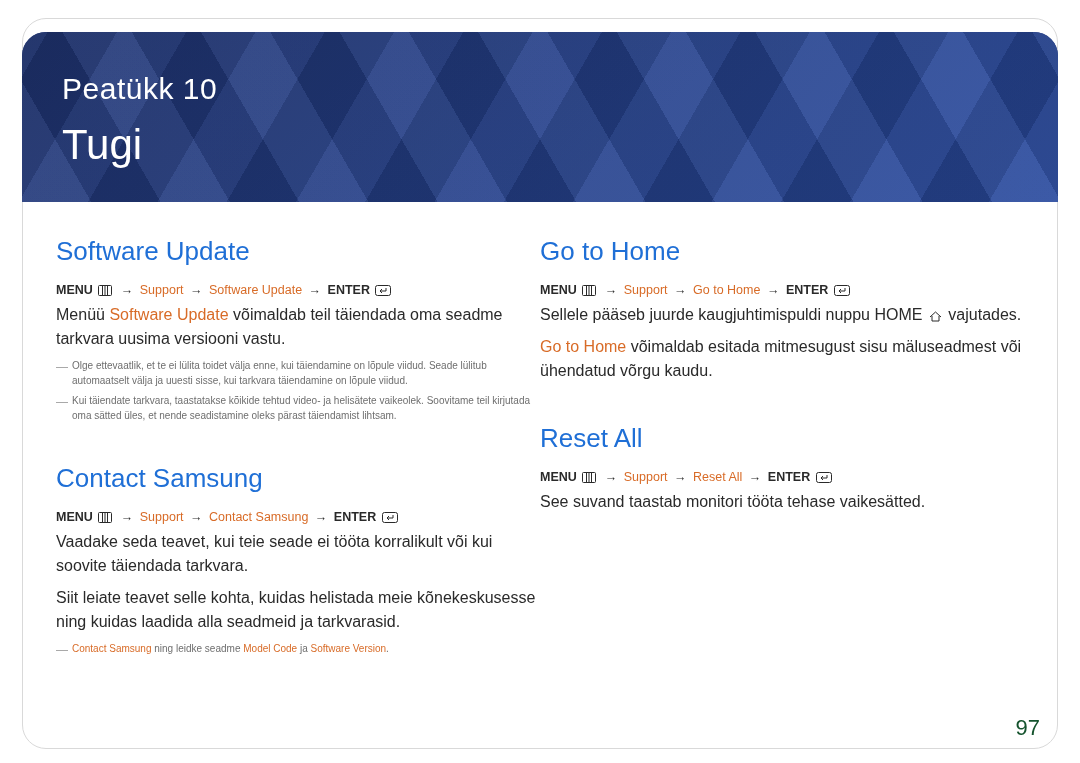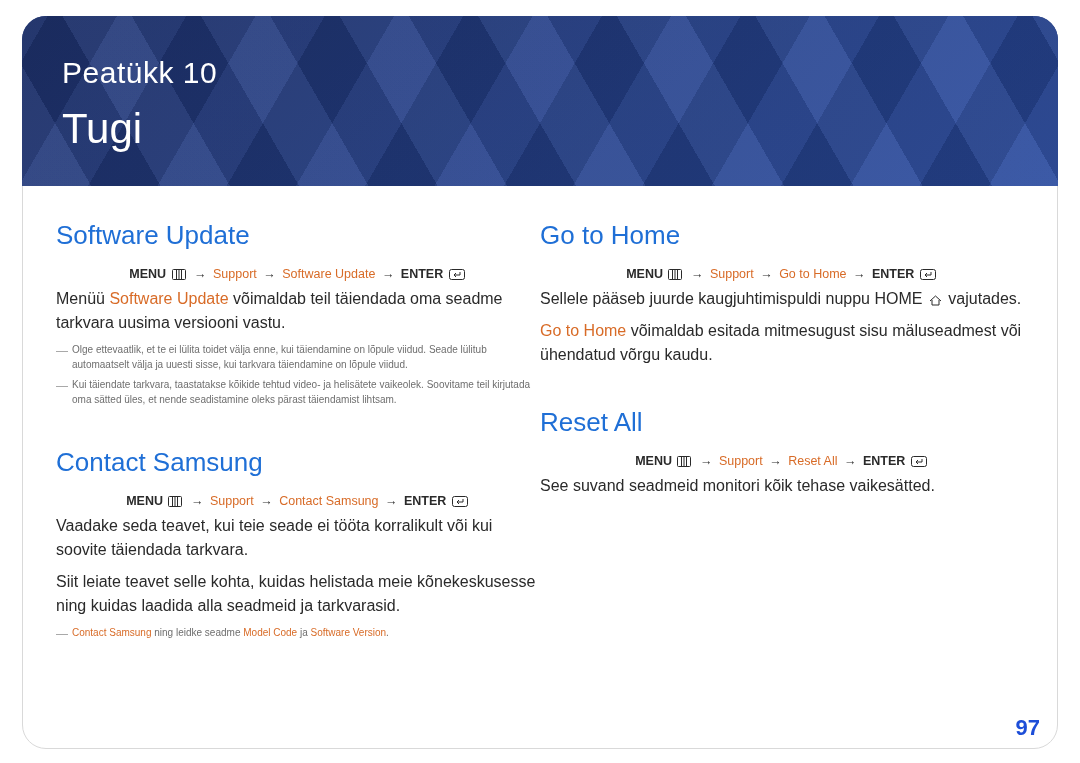--- a/index.html
+++ b/index.html
@@ -1,21 +1,21 @@
 <!DOCTYPE html>
 <html><head>
 <meta charset="utf-8">
 <style>
   * { margin: 0; padding: 0; box-sizing: border-box; }
   html, body { width: 1080px; height: 763px; font-family: "Segoe UI", Arial, sans-serif; color: #2a2a2a; }
 
   .page {
     width: 1080px;
     height: 763px;
-    padding: 16px 22px 14px 22px;
+    padding: 32px 22px 14px 22px;
     position: relative;
     background: #fff;
   }
 
   .rounded-border {
     position: absolute;
     inset: 18px 22px 14px 22px;
     border: 1px solid #d9d9d9;
     border-radius: 24px;
     pointer-events: none;
@@ -56,21 +56,21 @@
   .col { flex: 1 1 0; }
 
   h2.section {
     color: #1f6fd6;
     font-size: 26px;
     font-weight: 500;
     margin-bottom: 16px;
   }
   .section-block { margin-bottom: 40px; }
 
-  .menu-path { font-size: 12.5px; margin-bottom: 6px; text-align: center; }
+  .menu-path { font-size: 12.5px; margin-bottom: 6px; }
   .menu-path .bold { font-weight: 700; }
   .menu-path .orange { color: #d86b27; font-weight: 500; }
   .menu-path .arrow { margin: 0 3px; }
 
   p.body { font-size: 16px; line-height: 1.5; margin-bottom: 8px; }
   .orange { color: #d86b27; }
 
   ul.dashlist { list-style: none; margin-top: 6px; }
   ul.dashlist li {
     font-size: 10px;
@@ -95,22 +95,22 @@
     vertical-align: -2px;
     margin: 0 2px;
   }
   .icon-box svg { display: block; }
 
   .page-number {
     position: absolute;
     right: 40px;
     bottom: 22px;
     font-size: 22px;
-    color: #1d4ed8;
-    font-weight: 700;
+    color: #14532d;
+    font-weight: 400;
   }
 </style>
 </head>
 <body>
 
 <div class="page">
   <div class="rounded-border"></div>
 
   <div class="hero">
     <div class="hero-cubes"></div>
@@ -234,20 +234,20 @@
           <span class="orange">Support</span>
           <span class="arrow">→</span>
           <span class="orange">Reset All</span>
           <span class="arrow">→</span>
           <span class="bold">ENTER</span>
           <span class="icon-box"><svg width="16" height="11">
                 <rect x="0.5" y="0.5" width="15" height="10" rx="2" fill="none" stroke="#2a2a2a"></rect>
                 <path d="M11 3 L11 6 L5 6 M7 4 L5 6 L7 8" fill="none" stroke="#2a2a2a" stroke-width="1"></path>
               </svg></span>
         </div>
-        <p class="body">See suvand seadmeid monitori kõik tehase vaikesätted.</p>
+        <p class="body">See suvand taastab monitori tööta tehase vaikesätted.</p>
       </div>
 
     </div>
   </div>
 
   <div class="page-number">97</div>
 </div>
 
 </body></html>

